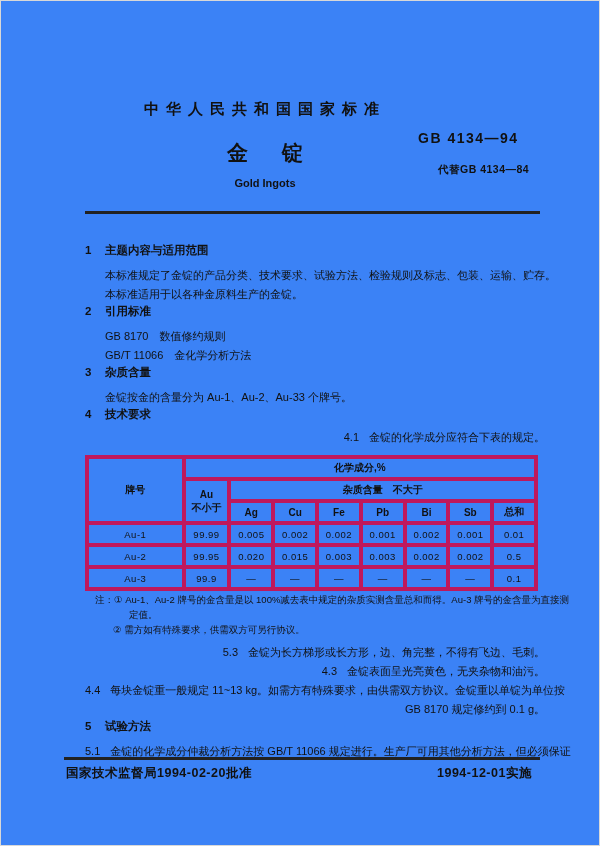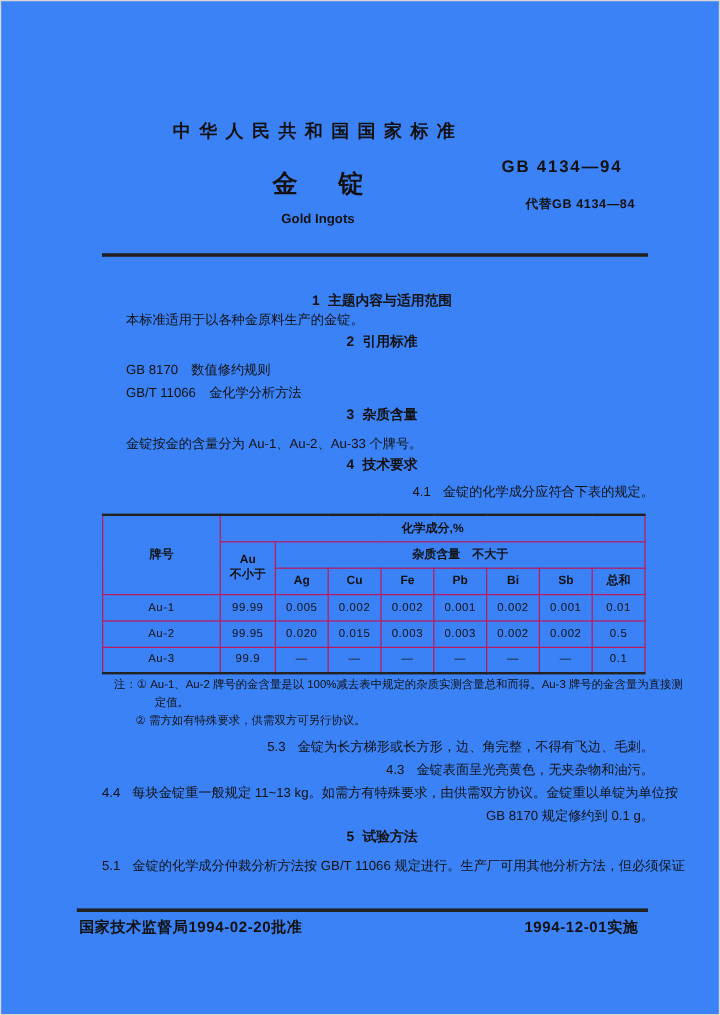--- a/index.html
+++ b/index.html
@@ -30,34 +30,34 @@
     font-size: 10.5px; font-weight: bold; letter-spacing: 0.5px; white-space: nowrap;
   }
   .title-en {
     position: absolute; top: 177px; left: 85px; width: 360px;
     text-align: center; font-size: 11px; font-weight: bold;
   }
   .top-rule { position: absolute; top: 211px; left: 85px; width: 455px; height: 3px; background: #222; }
   
   .content { position: absolute; top: 243px; left: 85px; width: 460px; }
   .sec-heading {
-    font-size: 11.5px; font-weight: bold; white-space: nowrap; text-align: center;
+    font-size: 11.5px; font-weight: bold; white-space: nowrap;
   }
   .sec-heading .sec-no { display: inline-block; min-width: 20px; }
   .para { font-size: 11px; line-height: 19px; padding-left: 20px; white-space: nowrap; }
   .clause { font-size: 11px; line-height: 19px; white-space: nowrap; text-align: right; }
   .clause .cl-no { display: inline-block; margin-right: 10px; font-weight: normal; }
   .mt6 { margin-top: 6px; } .mt8 { margin-top: 8px; } .mt10 { margin-top: 0; }
   
   .tbl {
     margin-top: 8px; width: 453px; border-collapse: collapse;
     border-top: 2px solid #222; border-bottom: 2px solid #222;
     font-size: 10px; text-align: center;
   }
-  .tbl td { border: 1px solid #be185d; padding: 0 2px; height: 22px; }
+  .tbl td { border: 4px solid #be185d; padding: 0 2px; height: 22px; }
   .tbl .hdr { font-weight: bold; }
   .tbl .c-grade { width: 98px; }
   .tbl .c-au { width: 46px; }
   .tbl .c-el { width: 44px; }
   .tbl .val { font-size: 9.5px; letter-spacing: 0.5px; }
   .au-cell div { line-height: 13px; }
   
   .notes { margin-top: 1px; margin-left: 10px; font-size: 9.5px; line-height: 15px; }
   .notes div { white-space: nowrap; }
   .note-cont { padding-left: 34px; }
@@ -85,20 +85,21 @@
   </div>
   <div class="replaces">代替GB 4134—84</div>
   <div class="title-en">Gold Ingots</div>
   <div class="top-rule"></div>
 
   <div class="content">
 
     <div class="sec-heading">
       <span class="sec-no">1</span><span>主题内容与适用范围</span>
     </div>
+    <div class="para mt8">本标准规定了金锭的产品分类、技术要求、试验方法、检验规则及标志、包装、运输、贮存。</div>
     <div class="para">本标准适用于以各种金原料生产的金锭。</div>
 
     <div class="sec-heading mt10">
       <span class="sec-no">2</span><span>引用标准</span>
     </div>
     <div class="para mt8">GB 8170　数值修约规则</div>
     <div class="para">GB/T 11066　金化学分析方法</div>
 
     <div class="sec-heading mt10">
       <span class="sec-no">3</span><span>杂质含量</span>

